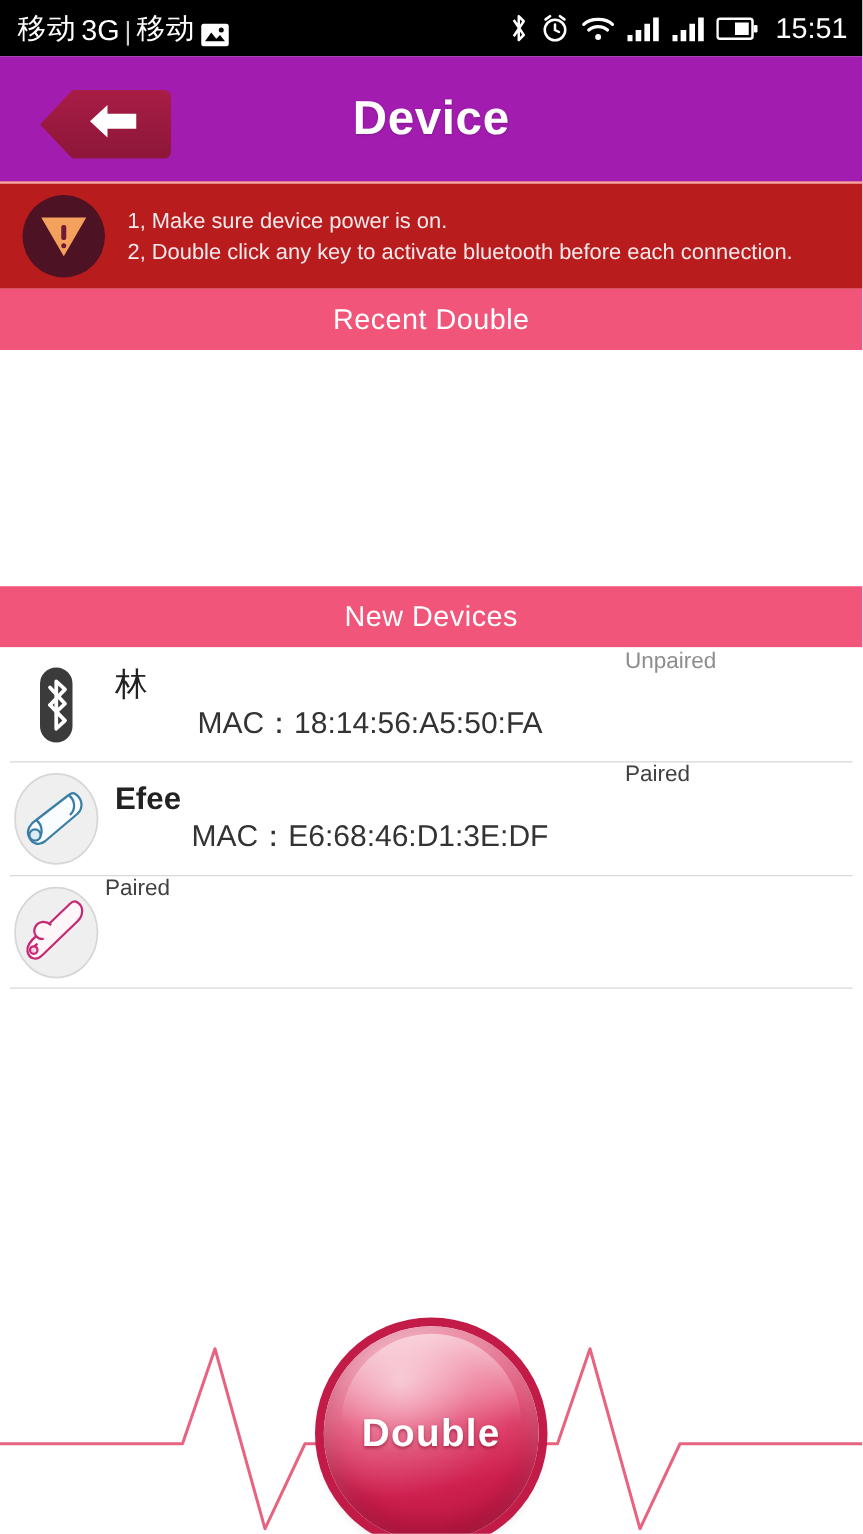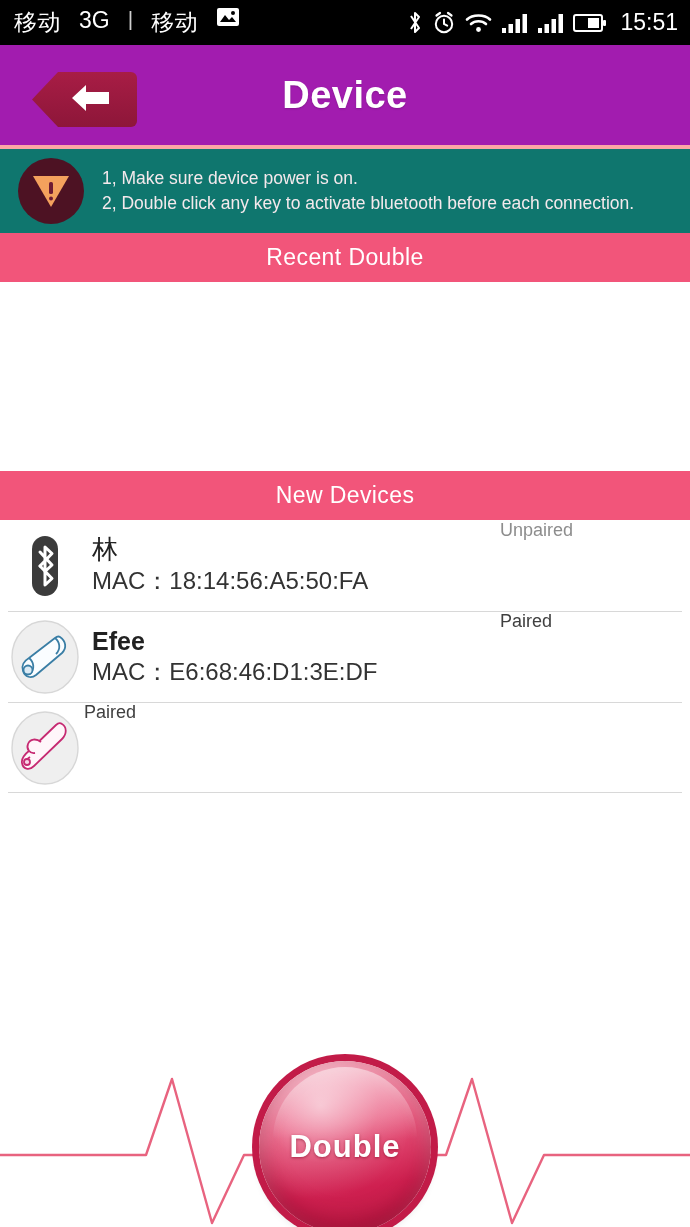--- a/index.html
+++ b/index.html
@@ -10,21 +10,21 @@
     overflow:hidden;
   }
   .phone { position:relative; width:690px; height:1227px; background:#fff; }
 
   
   .statusbar {
     height:45px; background:#000; color:#fff;
     display:flex; align-items:center; justify-content:space-between;
     padding:0 12px 0 14px;
   }
-  .sb-left { display:flex; align-items:flex-start; gap:18px; }
+  .sb-left { display:flex; align-items:flex-end; gap:4px; }
   .sb-carrier { font-size:23px; letter-spacing:.5px; }
   .sb-net { font-size:23px; }
   .sb-sep { font-size:21px; color:#cfcfcf; }
   .sb-right { display:flex; align-items:center; gap:9px; }
   .sb-time { font-size:23px; margin-left:4px; }
   .icon-wrap { display:flex; align-items:flex-end; }
   svg.sbi { display:block; }
 
   
   .header {
@@ -43,23 +43,23 @@
     border-radius:6px;
   }
   .back-arrow { position:relative; z-index:2; margin-left:12px; }
   .header-title {
     color:#fff; font-size:38px; font-weight:bold; letter-spacing:.5px;
     text-shadow:0 1px 2px rgba(0,0,0,.18);
   }
 
   
   .warn {
-    background:#0f766e; min-height:72px;
+    background:#b91c1c; min-height:72px;
     display:flex; align-items:center; padding:9px 14px 9px 18px;
-    border-top:4px solid #fca5a5;
+    border-top:2px solid #fca5a5;
   }
   .warn-icon {
     width:66px; height:66px; border-radius:50%;
     background:#4d1223; flex:none;
     display:flex; align-items:center; justify-content:center;
   }
   .warn-text { margin-left:18px; color:#f4e9ec; font-size:17.5px; line-height:1.45; }
   .warn-text div { white-space:nowrap; }
 
   
@@ -81,21 +81,21 @@
   .device-row + .device-row::before,
   .device-row:last-child::after {
     content:""; position:absolute; left:8px; right:8px; top:0; height:1px;
     background:#d8d8d8;
   }
   .device-row:last-child::after { top:auto; bottom:0; }
   .dev-icon { width:78px; flex:none; display:flex; align-items:center; justify-content:center; }
   .dev-info { flex:1; padding-left:8px; }
   .dev-name { font-size:25px; font-weight:bold; color:#222; line-height:1.12; }
   .dev-name.cjk { font-weight:normal; font-size:26px; }
-  .dev-mac { font-size:24px; color:#333; line-height:1.22; margin-top:2px; }
+  .dev-mac { font-size:24px; color:#333; line-height:1.22; margin-top:2px;text-align:center; }
   .dev-status { width:190px; flex:none; font-size:18px; padding-top:0; align-self:flex-start; }
   .st-unpaired { color:#8d8d8d; }
   .st-paired { color:#404040; }
 
   
   .bottom { position:absolute; left:0; right:0; bottom:0; height:150px; }
   .ecg { position:absolute; left:0; bottom:0; width:690px; height:150px; }
   .search-btn {
     position:absolute; left:50%; bottom:-6px; transform:translateX(-50%);
     width:172px; height:172px; border-radius:50%;

